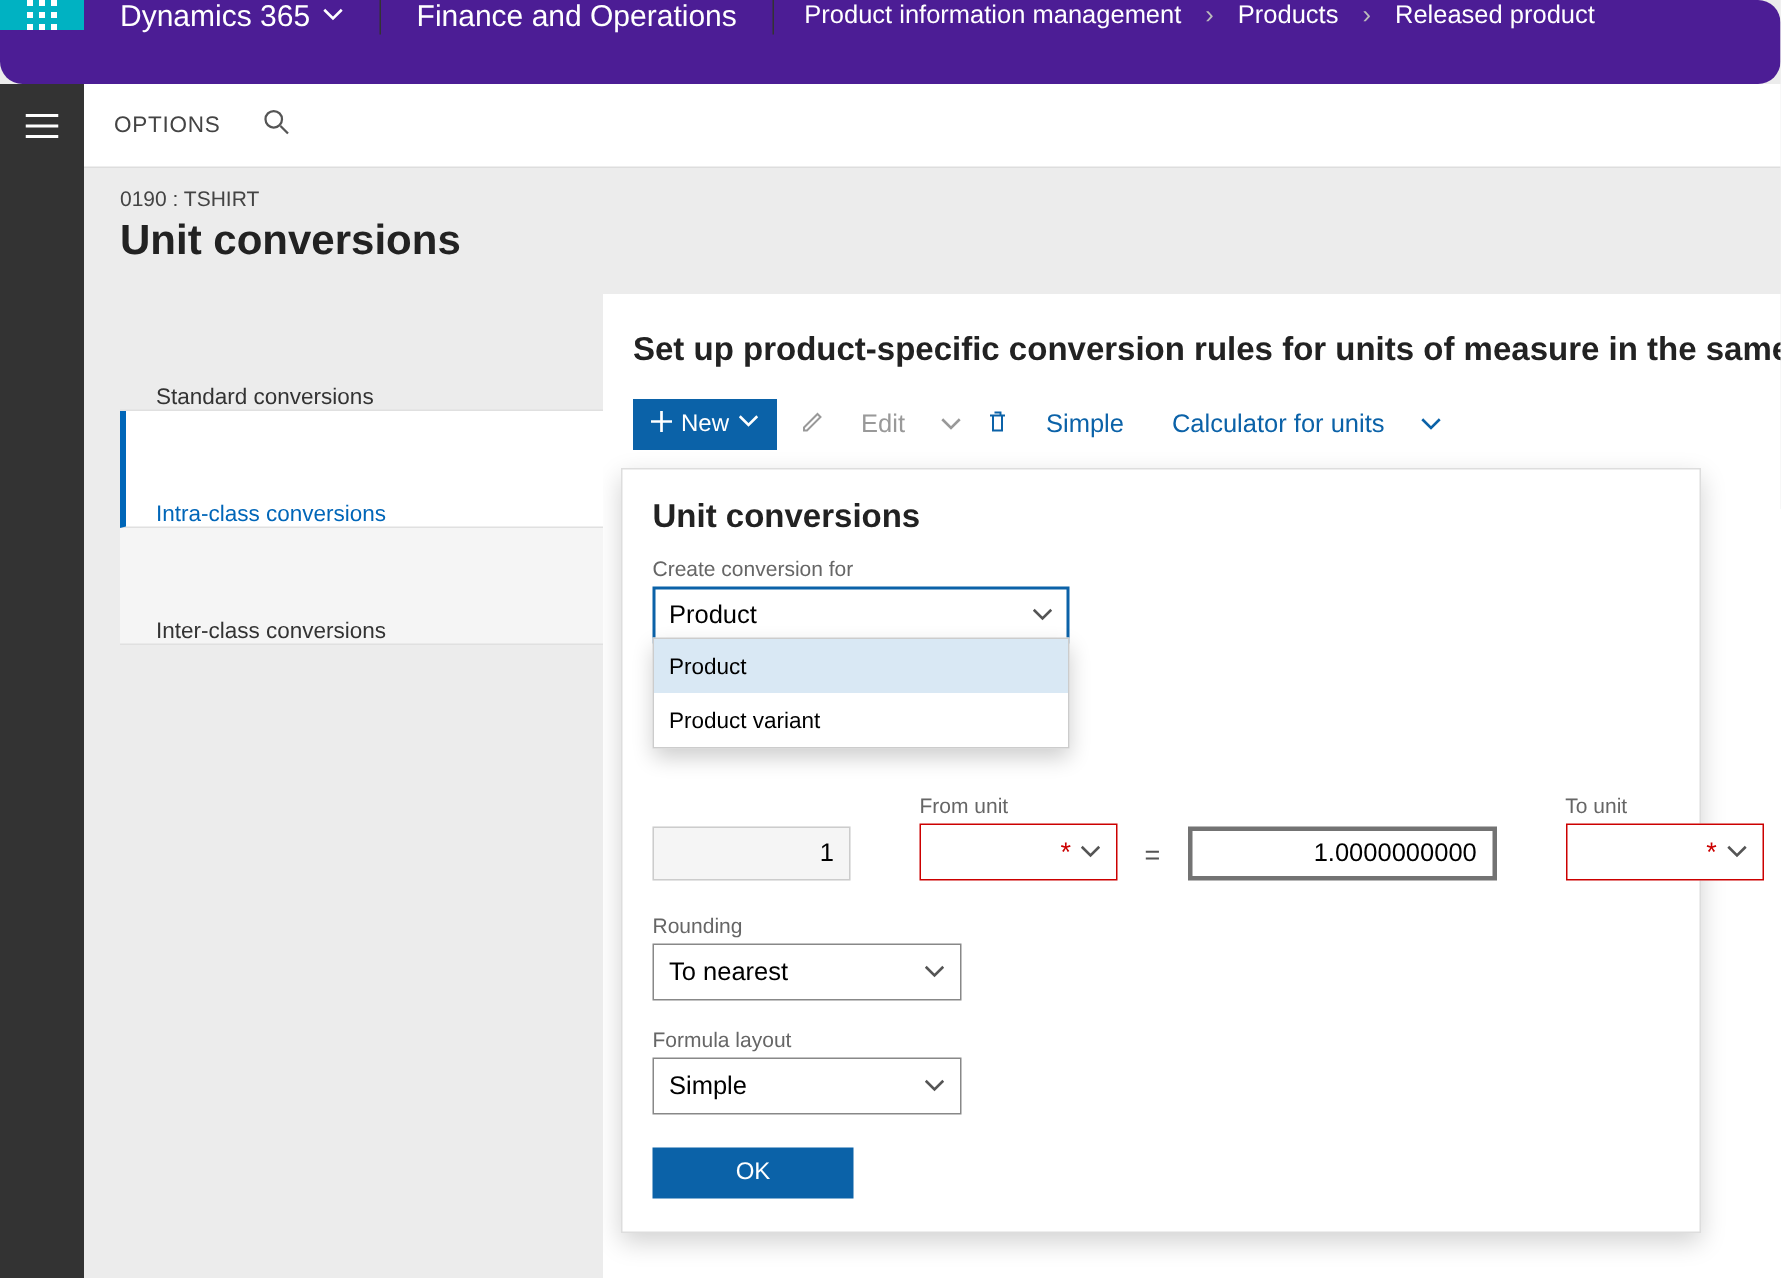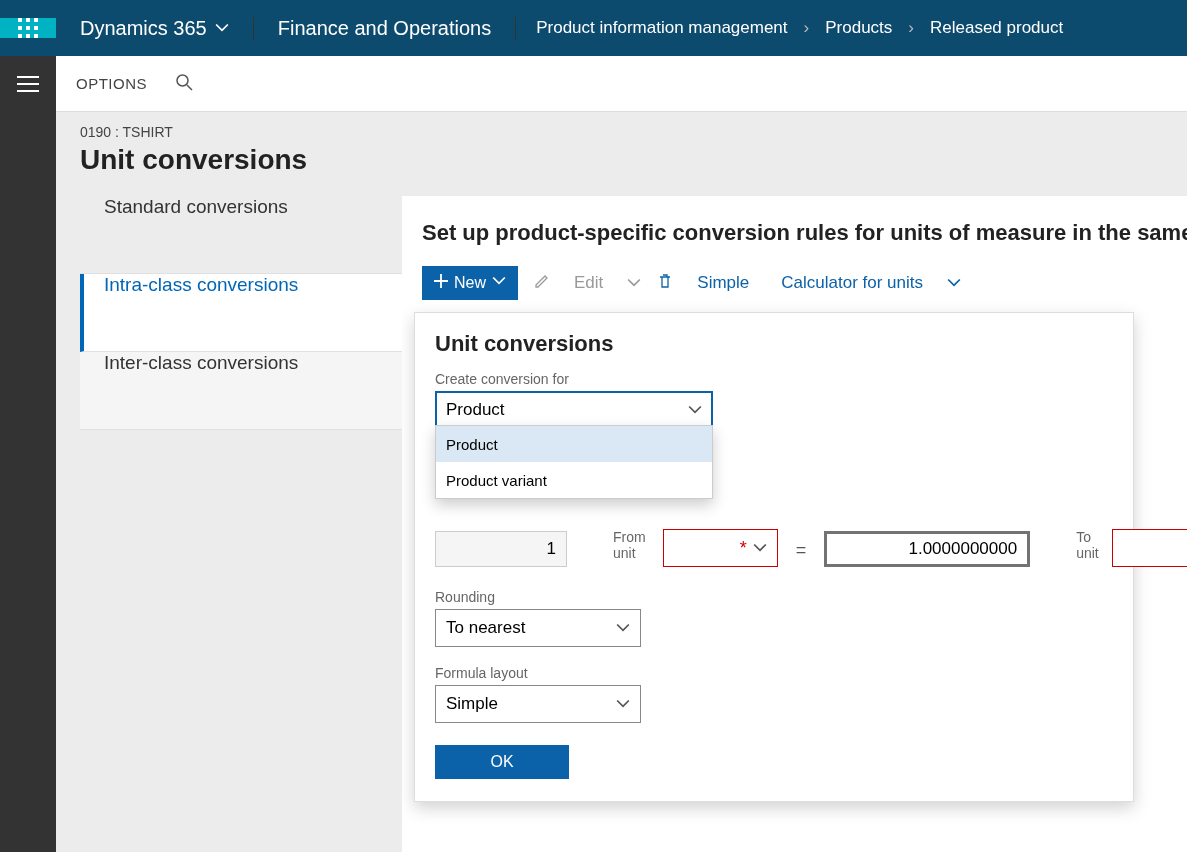--- a/index.html
+++ b/index.html
@@ -1,39 +1,39 @@
 <!DOCTYPE html>
 <html><head>
 <meta charset="utf-8">
 <style>
   * { box-sizing: border-box; margin: 0; padding: 0; font-family: "Segoe UI", Arial, sans-serif; }
   html, body { width: 1187px; height: 852px; overflow: hidden; background: #ececec; }
   
-  .topbar { height: 56px; background: #0c4a6e; color: #fff; display: flex; align-items: center; }
+  .topbar { height: 56px; background: #4c1d95; color: #fff; display: flex; align-items: flex-start; border-radius: 15px; }
   .waffle { width: 56px; background: #00b2c2; display: flex; align-items: center; justify-content: center; }
   .top-seg { display: flex; align-items: center; padding: 0 24px; border-right: 1px solid #333; font-size: 20px; }
   .top-seg.brand { font-weight: 400; }
   .top-seg .chev { margin-left: 8px; }
   .breadcrumbs { display: flex; align-items: center; gap: 16px; padding: 0 20px; font-size: 17px; flex: 1; white-space: nowrap; overflow: hidden; }
   .crumb-sep { color: #bbb; }
   
   .shell { display: flex; height: calc(852px - 56px); }
   .leftrail { width: 56px; background: #333; display: flex; flex-direction: column; align-items: center; }
   .hamburger { width: 56px; height: 56px; display: flex; align-items: center; justify-content: center; }
   .canvas { flex: 1; display: flex; flex-direction: column; }
   .actionbar { height: 56px; background: #fff; border-bottom: 1px solid #ddd; display: flex; align-items: center; padding: 0 20px; gap: 28px; color: #444; }
   .actionbar .label { font-size: 15px; letter-spacing: 0.5px; text-align: center; }
   
   .page { flex: 1; background: #ececec; padding: 12px 0 0 24px; overflow: hidden; position: relative; }
   .recordid { font-size: 14px; color: #444; }
   .pagetitle { font-size: 28px; font-weight: 700; color: #222; margin-top: 4px; }
   .layout { display: flex; margin-top: 20px; gap: 0; height: calc(100% - 70px); }
   
   .sidetabs { width: 322px; background: #ececec; }
-  .sidetab { height: 78px; display: flex; align-items: flex-start; padding-left: 24px; font-size: 19px; color: #333; background: #f5f5f5; border-bottom: 1px solid #e0e0e0; cursor: pointer; }
+  .sidetab { height: 78px; display: flex; align-items: flex-end; padding-left: 24px; font-size: 15px; color: #333; background: #f5f5f5; border-bottom: 1px solid #e0e0e0; cursor: pointer; }
   .sidetab.first { background: #ececec; }
   .sidetab.active { background: #fff; color: #0066b8; border-left: 4px solid #0066b8; padding-left: 20px; }
   
   .mainpanel { flex: 1; background: #fff; padding: 24px 20px 20px 20px; position: relative; overflow: hidden; }
   .panel-heading { font-size: 22px; font-weight: 600; color: #222; white-space: nowrap; }
   .toolbar { display: flex; align-items: center; gap: 16px; margin-top: 20px; }
   .btn-primary { background: #0b62a8; color: #fff; border: none; height: 34px; padding: 0 12px; display: flex; align-items: center; gap: 6px; font-size: 16px; cursor: pointer; }
   .tool-link { color: #0b62a8; font-size: 17px; display: flex; align-items: center; gap: 24px; cursor: pointer; }
   .tool-link.disabled { color: #999; }
   
@@ -45,21 +45,21 @@
   .select.req { border: 1px solid #c00; }
   .select .asterisk { color: #c00; font-size: 18px; margin-right: 2px; }
   .sel-w { width: 278px; }
   .dropdown-list { position: absolute; width: 278px; background: #fff; border: 1px solid #ccc; box-shadow: 0 6px 14px rgba(0,0,0,0.2); z-index: 30; }
   .dropdown-item { height: 36px; display: flex; align-items: center; padding: 0 10px; font-size: 15px; cursor: pointer; }
   .dropdown-item.selected { background: #d9e8f4; }
   .row-conv { display: flex; align-items: flex-end; gap: 18px; margin-top: 100px; }
   .num-input { width: 132px; height: 36px; border: 1px solid #ccc; text-align: right; padding: 0 10px; font-size: 17px; background: #f5f5f5; }
   .num-input.white { background: #fff; width: 206px; border: 3px solid #737373; }
   .eq { font-size: 18px; padding-bottom: 6px; color: #555; }
-  .small-col { display: flex; flex-direction: row; padding-left: 28px; }
+  .small-col { display: flex; flex-direction: column; padding-left: 28px; }
   .btn-ok { margin-top: 22px; width: 134px; height: 34px; background: #0b62a8; color: #ffffff; border: none; font-size: 16px; cursor: pointer; }
   
   .chev-svg { width: 14px; height: 14px; }
 </style>
 </head>
 <body>
 
 <div class="topbar">
   <div class="waffle">
     <svg width="20" height="20" viewBox="0 0 20 20">

